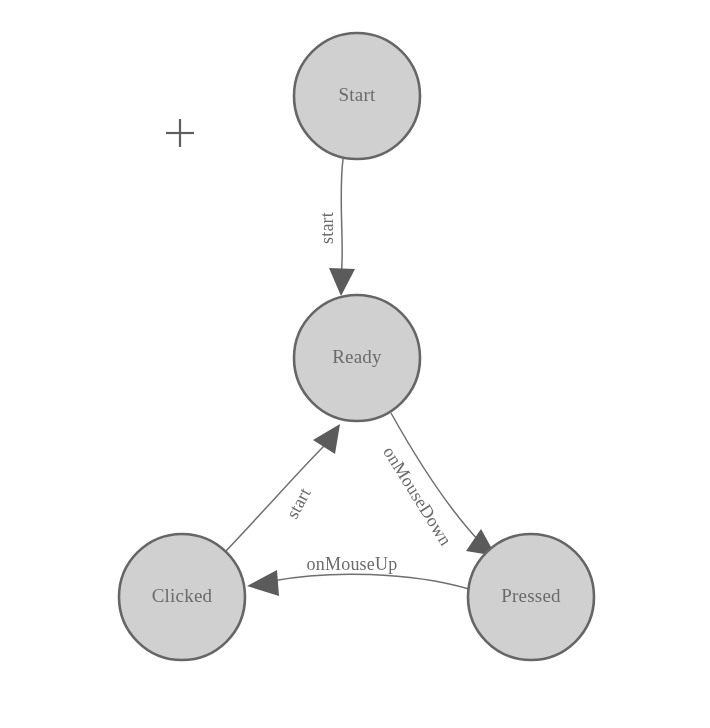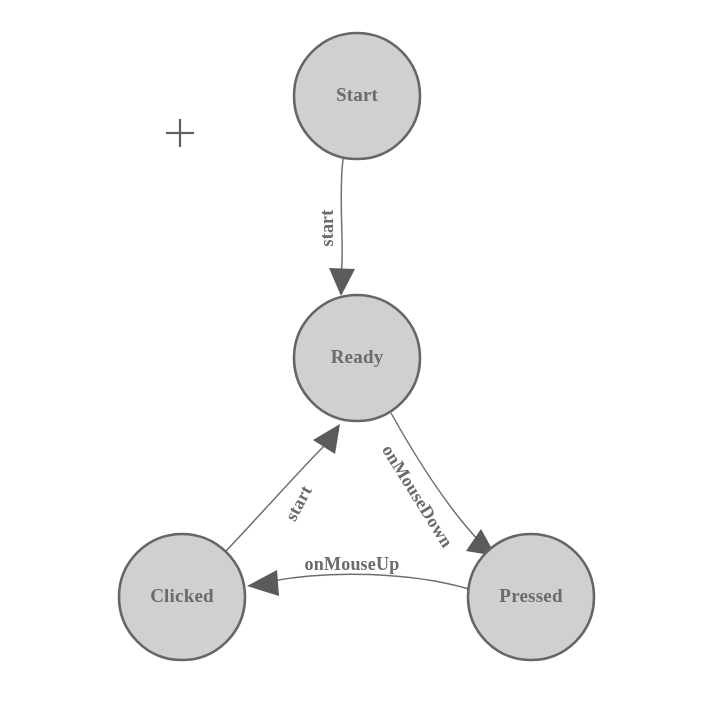--- a/index.html
+++ b/index.html
@@ -12,21 +12,20 @@
     width: 710px;
     height: 728px;
     overflow: hidden;
     font-family: "Liberation Serif", "DejaVu Serif", serif;
   }
   #canvas-root {
     position: relative;
     width: 710px;
     height: 728px;
     background: #ffffff;
-    font-weight: bold;
   }
   svg.diagram {
     position: absolute;
     top: 0;
     left: 0;
     width: 710px;
     height: 728px;
     display: block;
   }
   .node-circle {

